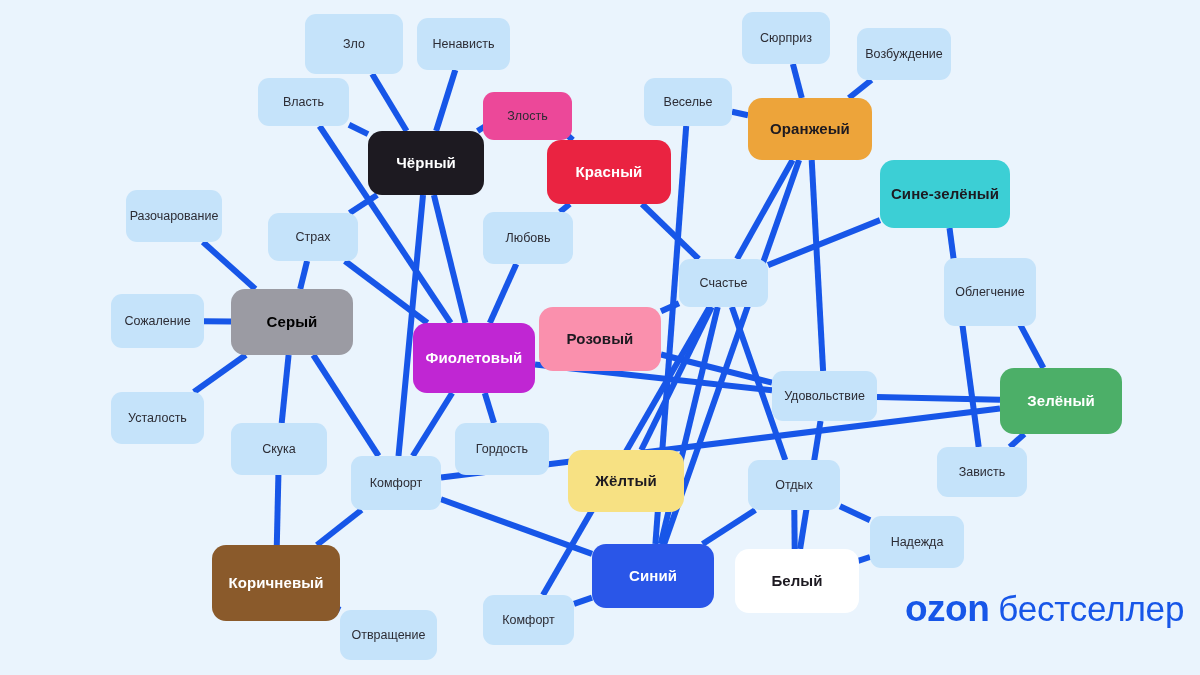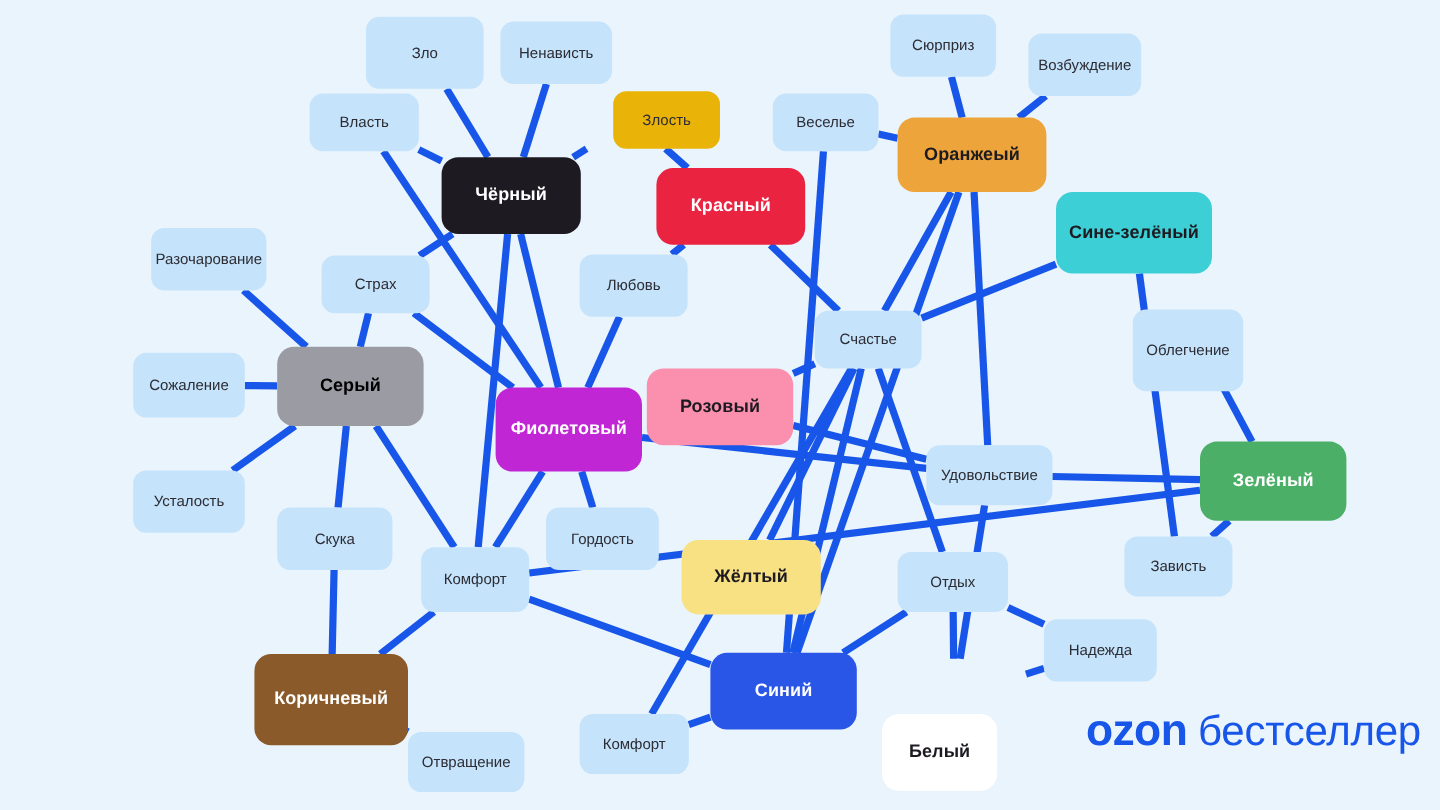--- a/index.html
+++ b/index.html
@@ -160,33 +160,33 @@
       </div>
       <div class="node hub" style="left: 568px; top: 450px; width: 116px; height: 62px; background: rgb(247, 225, 131); color: rgb(29, 26, 33);">
         <span>Жёлтый</span>
       </div>
       <div class="node hub" style="left: 212px; top: 545px; width: 128px; height: 76px; background: rgb(138, 90, 43); color: rgb(255, 255, 255);">
         <span>Коричневый</span>
       </div>
       <div class="node hub" style="left: 592px; top: 544px; width: 122px; height: 64px; background: rgb(42, 86, 232); color: rgb(255, 255, 255);">
         <span>Синий</span>
       </div>
-      <div class="node hub" style="left: 735px; top: 549px; width: 96px; height: 64px; background: rgb(255, 255, 255); color: rgb(29, 26, 33); margin-top: 46px;">
+      <div class="node hub" style="left: 735px; top: 549px; width: 124px; height: 64px; background: rgb(255, 255, 255); color: rgb(29, 26, 33);">
         <span>Белый</span>
       </div>
       <div class="node leaf" style="left: 305px; top: 14px; width: 98px; height: 60px; background: rgb(197, 227, 250); color: rgb(44, 44, 52); justify-content: center;">
         <span>Зло</span>
       </div>
       <div class="node leaf" style="left: 417px; top: 18px; width: 93px; height: 52px; background: rgb(197, 227, 250); color: rgb(44, 44, 52);">
         <span>Ненависть</span>
       </div>
       <div class="node leaf" style="left: 258px; top: 78px; width: 91px; height: 48px; background: rgb(197, 227, 250); color: rgb(44, 44, 52);">
         <span>Власть</span>
       </div>
-      <div class="node leaf" style="left: 483px; top: 76px; width: 89px; height: 48px; background: #eab308; color: rgb(44, 44, 52); margin-left: 28px;">
+      <div class="node leaf" style="left: 483px; top: 92px; width: 89px; height: 48px; background: #ec4899; color: rgb(44, 44, 52);">
         <span>Злость</span>
       </div>
       <div class="node leaf" style="left: 644px; top: 78px; width: 88px; height: 48px; background: rgb(197, 227, 250); color: rgb(44, 44, 52);">
         <span>Веселье</span>
       </div>
       <div class="node leaf" style="left: 742px; top: 12px; width: 88px; height: 52px; background: rgb(197, 227, 250); color: rgb(44, 44, 52);">
         <span>Сюрприз</span>
       </div>
       <div class="node leaf" style="left: 857px; top: 28px; width: 94px; height: 52px; background: rgb(197, 227, 250); color: rgb(44, 44, 52);">
         <span>Возбуждение</span>

